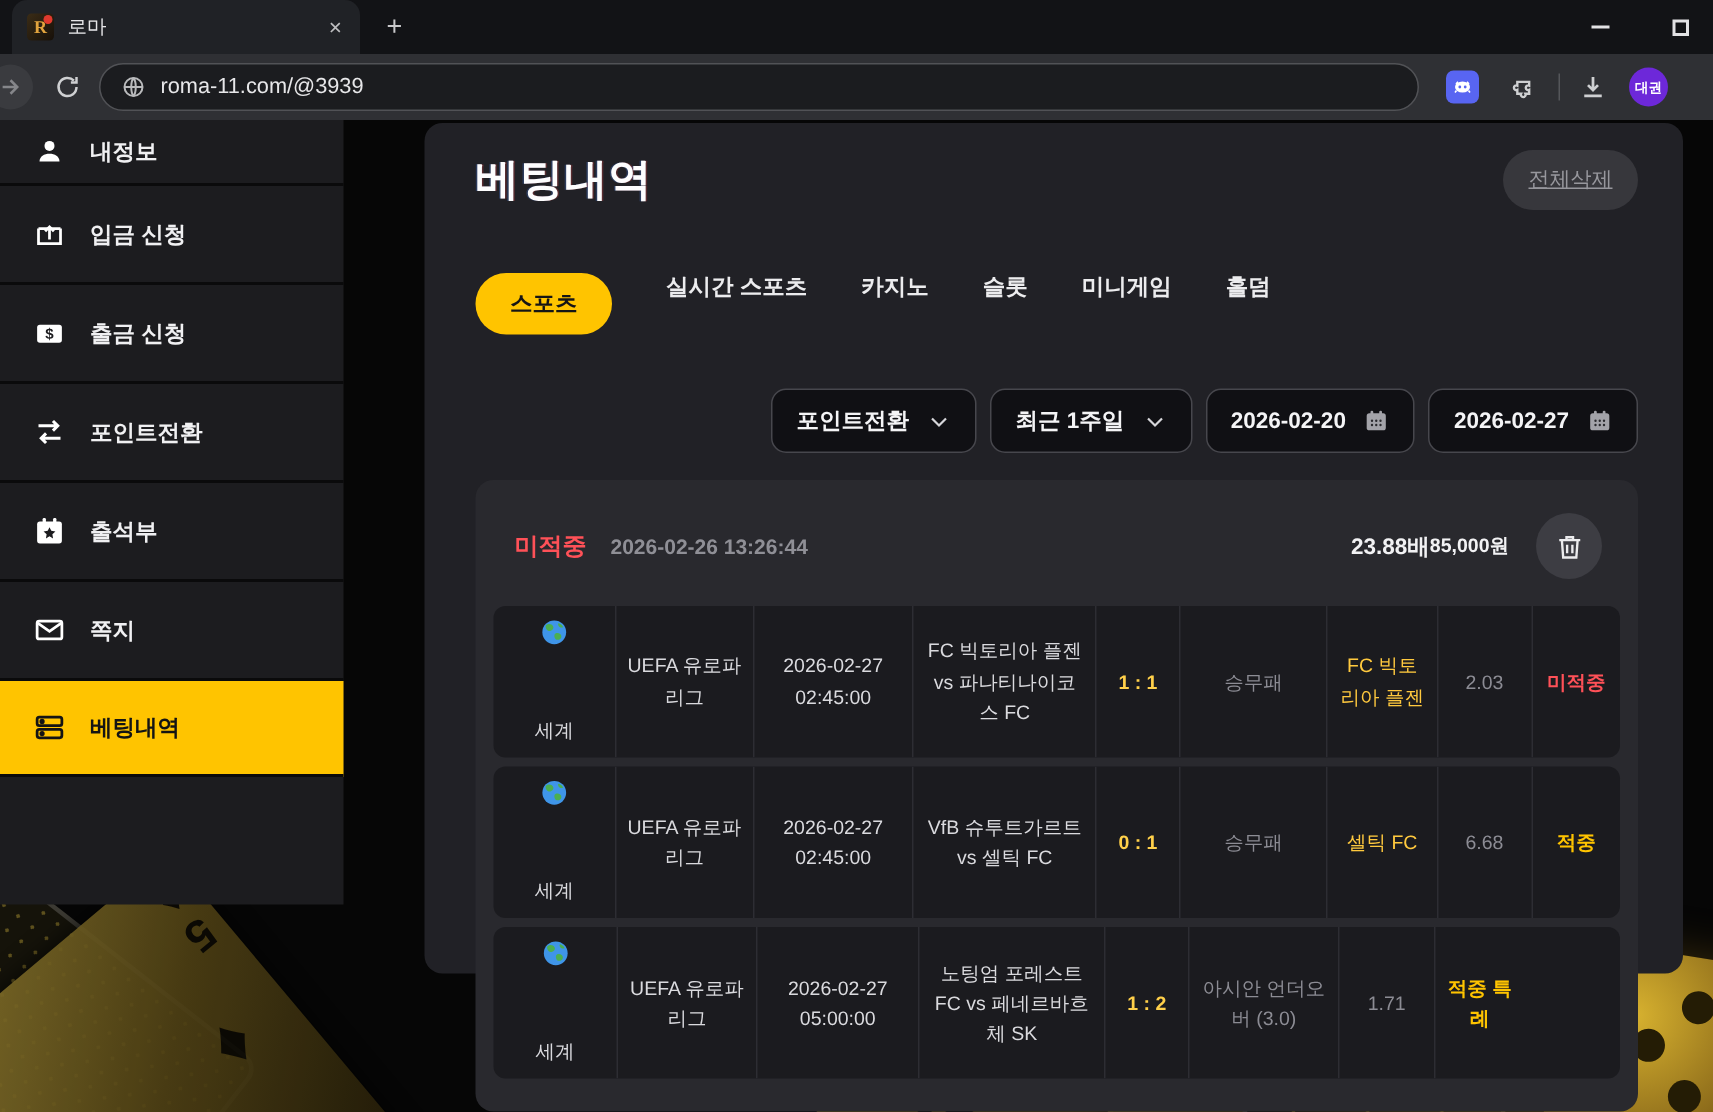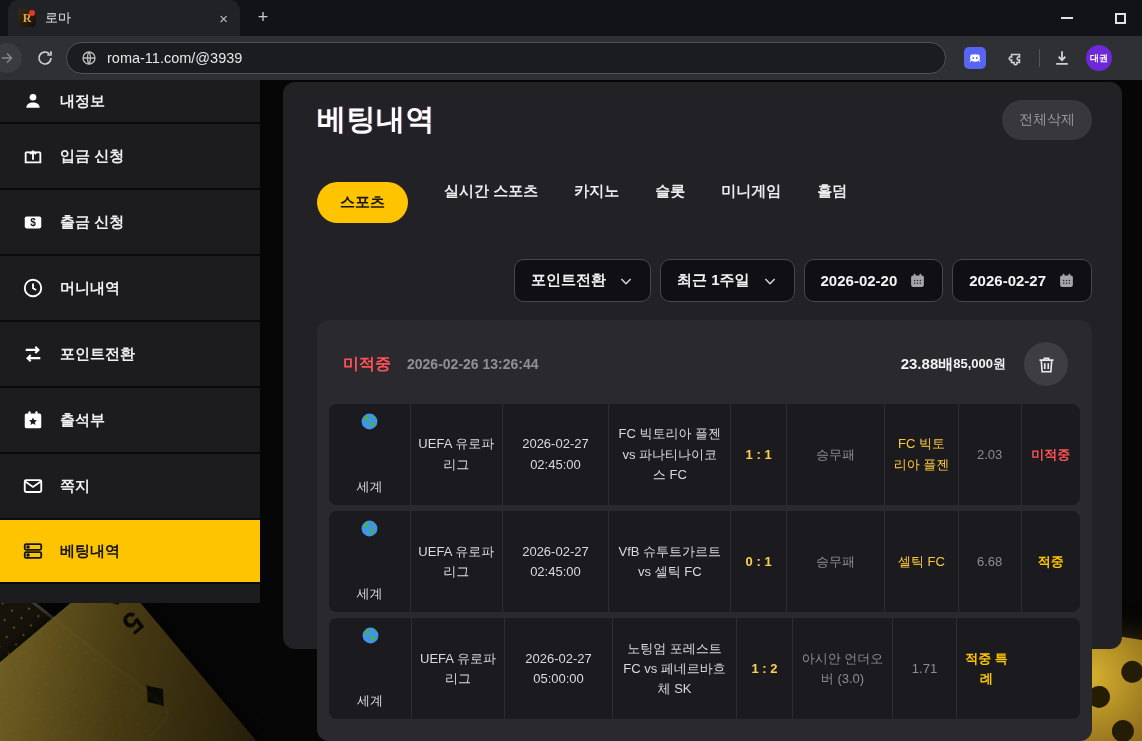--- a/index.html
+++ b/index.html
@@ -46,35 +46,35 @@
   .pcard .corner { position:absolute; font-weight:bold; line-height:1; }
   .cardback { border-radius:12px; background:#15130a;
     background-image:radial-gradient(#5e511d 1.2px, transparent 1.3px); background-size:12px 12px;
     border:3px solid #3c3a33; }
   .die { border-radius:22px; background:radial-gradient(circle at 35% 30%, #d8b22f, #8a691a 60%, #4f3a0b);
     box-shadow:0 0 30px rgba(150,110,20,.35); }
   .pip { position:absolute; border-radius:50%; background:#241c05; }
   .glow { border-radius:50%; background:radial-gradient(circle, rgba(190,150,25,.5), rgba(190,150,25,0) 70%); }
 
   
-  .sidebar { position:absolute; z-index:2; left:0; top:0; width:260px; height:523px; background:#1c1c1f; }
+  .sidebar { position:absolute; z-index:2; left:0; top:0; width:229px; height:523px; background:#1c1c1f; }
   .side-item { display:flex; align-items:center; gap:16px; padding-left:22px; height:66px;
     border-bottom:2px solid #0a0a0b; color:#f0f0f2; font-size:15px; font-weight:bold; cursor:pointer; }
   .side-item.first { height:44px; }
   .side-item.active { background:#ffc400; color:#141414; height:64px; border-bottom:2px solid #0a0a0b; }
   .side-icon { width:22px; height:22px; display:flex; align-items:center; justify-content:center; }
 
   
   .panel { position:absolute; z-index:2; left:283px; top:2px; width:839px; height:567px;
     background:#212126; border-radius:12px; padding:18px 30px 0 34px; }
   .panel-head { display:flex; align-items:flex-start; }
   .page-title { color:#fdfdfe; font-size:29px; font-weight:bold; letter-spacing:.5px;
     text-shadow:1px 0 0 rgba(255,80,80,.25), -1px 0 0 rgba(80,140,255,.25); }
   .delete-all { margin-left:auto; background:#37373c; color:#97979d; font-size:14px;
-    padding:11px 17px; border-radius:20px; border:0; font-family:inherit; cursor:pointer; }
+    padding:11px 17px; border-radius:20px; border:0; font-family:inherit; cursor:pointer;text-decoration:underline; }
 
   .tabs { display:flex; align-items:flex-start; gap:36px; margin-top:42px; }
   .tab-pill { background:#ffc400; color:#151515; font-weight:bold; font-size:15px;
     padding:11px 23px; border-radius:999px; cursor:pointer; }
   .tab-item { color:#ececee; font-weight:bold; font-size:15px; cursor:pointer; }
 
   .filters { display:flex; justify-content:flex-end; gap:9px; margin-top:36px; }
   .fbtn { height:43px; background:#101014; border:1.5px solid #47474d; border-radius:10px;
     display:flex; align-items:center; gap:12px; padding:0 16px; color:#f4f4f6;
     font-size:15px; font-weight:bold; font-family:inherit; cursor:pointer; }
@@ -213,29 +213,20 @@
       <span>입금 신청</span>
     </div>
     <div class="side-item">
       <span class="side-icon">
         <svg width="22" height="22" viewBox="0 0 24 24">
             <rect x="3" y="6" width="18" height="13" rx="2" fill="#fff"></rect>
             <text x="12" y="16.5" text-anchor="middle" font-size="11" font-weight="bold" fill="#1c1c1f" font-family="sans-serif">$</text>
           </svg>
       </span>
       <span>출금 신청</span>
-    </div>
-    <div class="side-item">
-      <span class="side-icon">
-        <svg width="22" height="22" viewBox="0 0 24 24" fill="none" stroke="#fff" stroke-width="2">
-            <circle cx="12" cy="12" r="9"></circle>
-            <path d="M12 7v5.2l3.4 2"></path>
-          </svg>
-      </span>
-      <span>머니내역</span>
     </div>
     <div class="side-item">
       <span class="side-icon">
         <svg width="22" height="22" viewBox="0 0 24 24" fill="none" stroke="#fff" stroke-width="2.2">
             <path d="M4 7.5h14M14.5 4l3.5 3.5-3.5 3.5"></path>
             <path d="M20 16.5H6M9.5 13L6 16.5 9.5 20"></path>
           </svg>
       </span>
       <span>포인트전환</span>
     </div>

